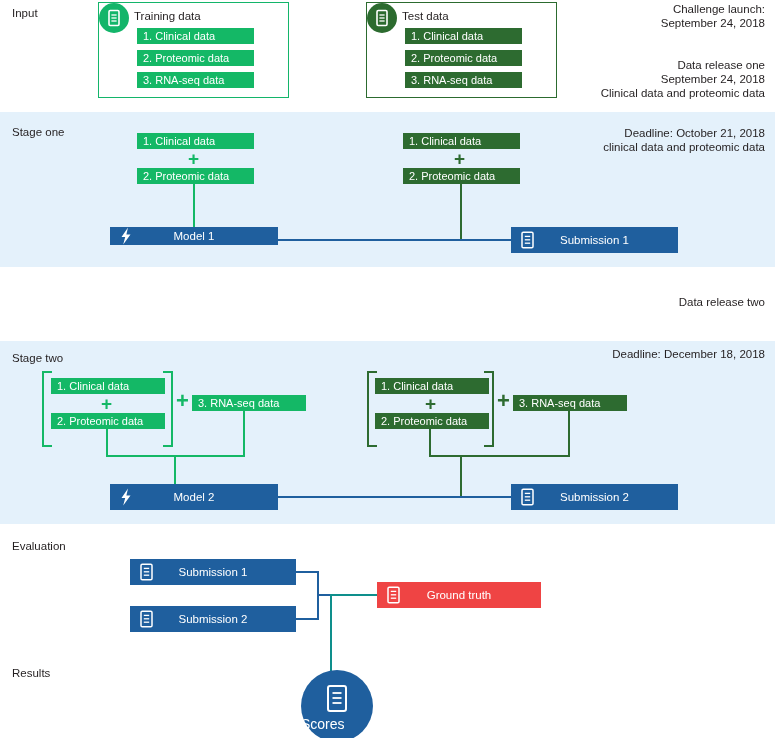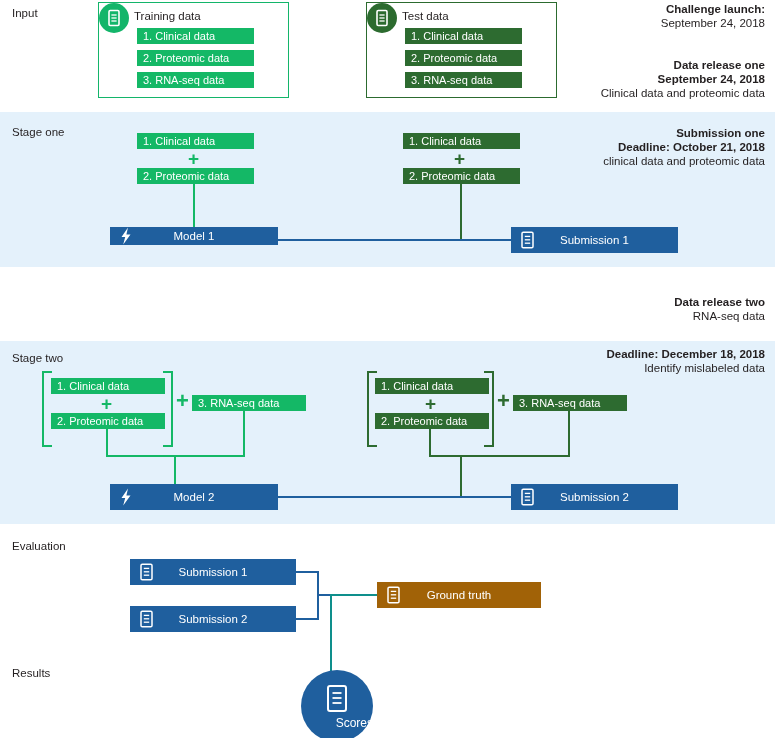--- a/index.html
+++ b/index.html
@@ -5,58 +5,58 @@
   html,body{margin:0;padding:0;background:#ffffff;}
   body{width:775px;height:738px;position:relative;overflow:hidden;
        font-family:"Liberation Sans","DejaVu Sans",sans-serif;color:#231f20;}
   .abs{position:absolute;}
   
   .band{position:absolute;left:0;width:775px;background:#e4f1fb;}
   
   .row-label{position:absolute;font-size:11.5px;color:#231f20;white-space:nowrap;}
   
   .note{position:absolute;text-align:right;font-size:11.5px;line-height:14.2px;color:#231f20;}
-  .note b{font-weight:bold;display:block;}
+  .note b{font-weight:normal;display:block;}
   .note span{display:block;}
   
   .inbox{position:absolute;background:#ffffff;border:1.6px solid #13b56a;box-sizing:border-box;}
   .inbox.dark{border-color:#2c6b2f;}
   .inbox-title{position:absolute;font-size:11.5px;color:#231f20;white-space:nowrap;}
   
   .bar{position:absolute;box-sizing:border-box;display:flex;align-items:center;
        font-size:11px;color:#ffffff;}
   .bar span{padding-left:6px;}
   .bar.light{background:#14b866;}
   .bar.dark{background:#2d6b30;}
   
   .plus{position:absolute;font-weight:bold;line-height:1;font-family:"Liberation Sans",sans-serif;}
   .plus.light{color:#14b866;}
   .plus.dark{color:#2d6b30;}
   
   .bluebox{position:absolute;background:#1f5f9e;display:flex;align-items:center;
            box-sizing:border-box;}
-  .tealbox{position:absolute;background:#a16207;display:flex;align-items:center;
+  .tealbox{position:absolute;background:#ef4444;display:flex;align-items:center;
            box-sizing:border-box;}
   .boxlabel{position:absolute;left:0;right:0;text-align:center;font-size:11.5px;color:#ffffff;}
   .boxicon{position:absolute;left:9px;top:50%;transform:translateY(-50%);}
   
   .ln{position:absolute;}
   .ln.g{background:#14b866;}
   .ln.dg{background:#2d6b30;}
   .ln.b{background:#1f5f9e;}
   .ln.t{background:#0e8f8c;}
   
   .brk{position:absolute;box-sizing:border-box;}
   .brk.light{border:2px solid #14b866;}
   .brk.dark{border:2px solid #2d6b30;}
   .brk.left{border-right:none;}
   .brk.right{border-left:none;}
   
   .circ{position:absolute;border-radius:50%;background:#1f5f9e;}
-  .circ-label{position:absolute;left:0;right:0;text-align:right;font-size:12px;color:#ffffff;}
+  .circ-label{position:absolute;left:0;right:0;text-align:left;font-size:14px;color:#ffffff;}
   .doc-circle{position:absolute;border-radius:50%;background:#13b56a;}
   .doc-circle.dark{background:#2c6b2f;}
   svg{display:block;}
 </style>
 </head>
 <body>
 
 <div class="band" style="top:112px;height:155px;"></div>
 <div class="band" style="top:341px;height:183px;"></div>
 
@@ -109,31 +109,28 @@
 <div class="note" style="right:10px;top:2px;width:260px;">
   <b>Challenge launch:</b>
   <span>September 24, 2018</span>
 </div>
 <div class="note" style="right:10px;top:58px;width:260px;">
   <b>Data release one</b>
   <b>September 24, 2018</b>
   <span>Clinical data and proteomic data</span>
 </div>
 <div class="note" style="right:10px;top:126px;width:280px;">
-  <b>Submission one</b>
   <b>Deadline: October 21, 2018</b>
   <span>clinical data and proteomic data</span>
 </div>
 <div class="note" style="right:10px;top:295px;width:260px;">
   <b>Data release two</b>
-  <span>RNA-seq data</span>
 </div>
 <div class="note" style="right:10px;top:347px;width:300px;">
   <b>Deadline: December 18, 2018</b>
-  <span>Identify mislabeled data</span>
 </div>
 
 <div class="bar light" style="left:137px;top:133px;width:117px;height:16px;">
   <span>1. Clinical data</span>
 </div>
 <div class="plus light" style="left:188px;top:149px;font-size:19px;">+</div>
 <div class="bar light" style="left:137px;top:168px;width:117px;height:16px;">
   <span>2. Proteomic data</span>
 </div>
 <div class="ln g" style="left:193px;top:184px;width:2px;height:43px;"></div>

